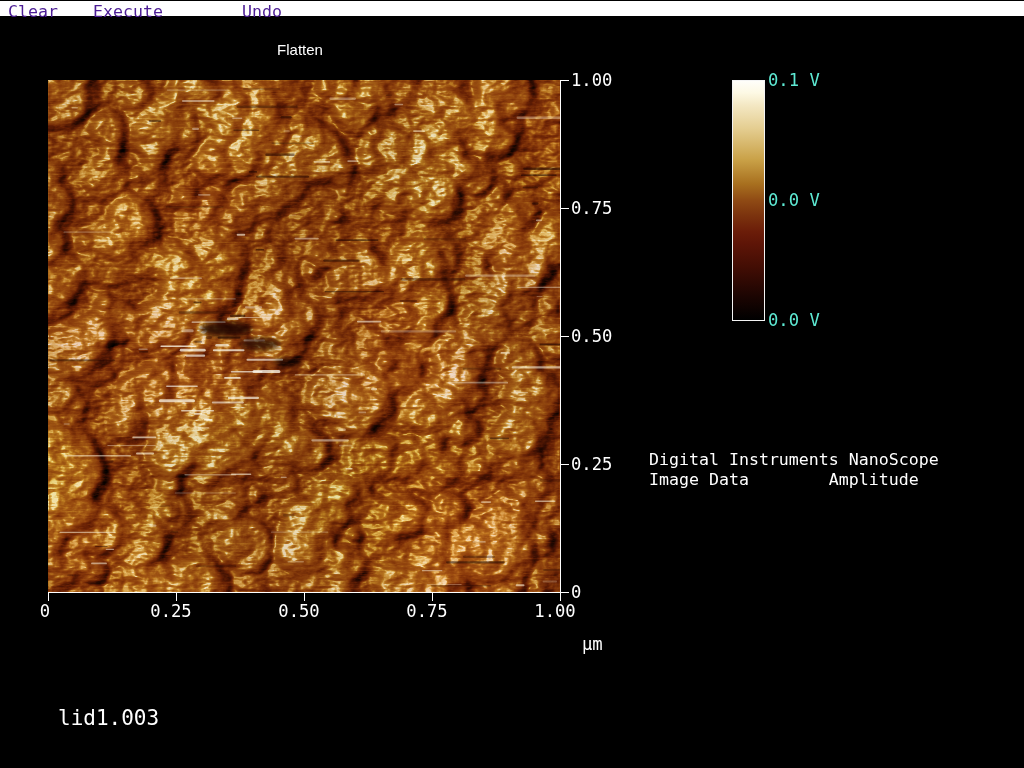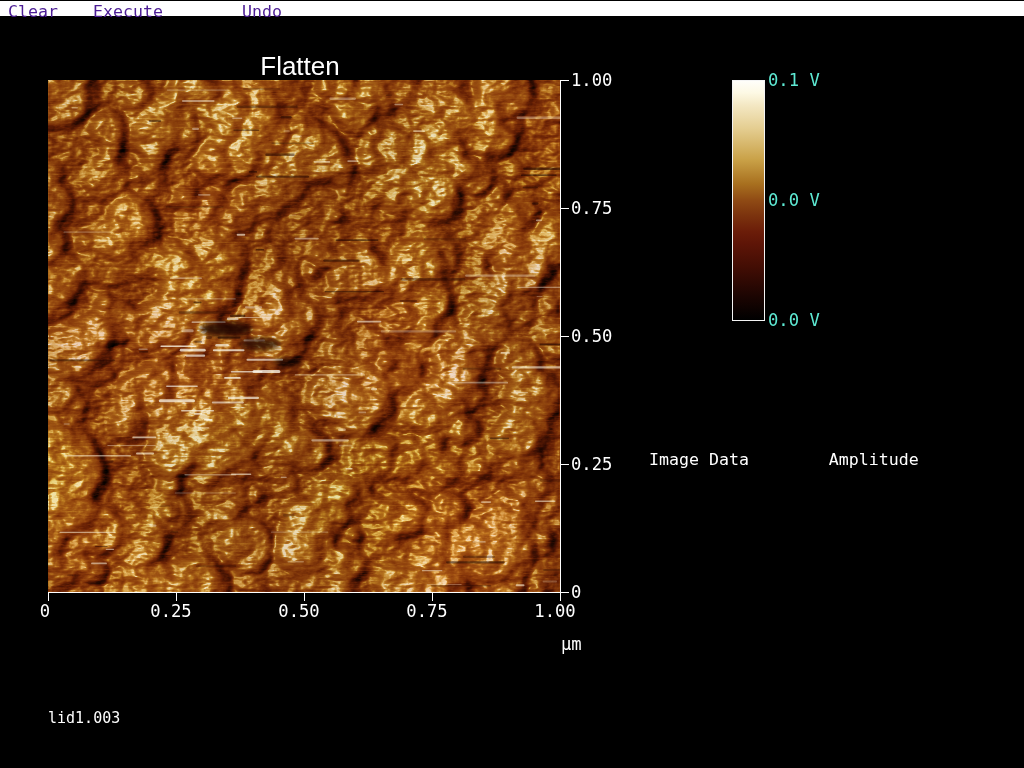--- a/index.html
+++ b/index.html
@@ -14,42 +14,42 @@
     background: #ffffff; color: #4c1d95;
     font-size: 16.6px; line-height: 21px; text-decoration: underline;
   }
   .menu-item { position: absolute; top: 0; height: 21px; white-space: pre; }
 
   
   .plot-title {
     position: absolute; left: 248px; top: 39px; width: 104px;
     text-align: center;
     font-family: "Liberation Sans", sans-serif;
-    font-size: 26px; color: #fff; line-height: 22px; margin-top: 16px;
+    font-size: 15px; color: #fff; line-height: 22px;
   }
 
   
   .afm-image { position: absolute; left: 48px; top: 80px; width: 512px; height: 512px; }
 
   
   .axis-line { position: absolute; background: #fff; }
   .h-axis { left: 48px; top: 592px; width: 513px; height: 1px; }
   .v-axis { left: 560px; top: 80px; width: 1px; height: 513px; }
   .x-tick { position: absolute; top: 593px; width: 1px; height: 8px; background: #fff; }
   .y-tick { position: absolute; left: 561px; width: 8px; height: 1px; background: #fff; }
   .x-tick-label {
     position: absolute; top: 602px; width: 80px; text-align: center;
     color: #fff; font-size: 17.2px; line-height: 18px; white-space: pre;
   }
   .y-tick-label {
     position: absolute; left: 571px; height: 18px; color: #fff;
     font-size: 17.2px; line-height: 18px; white-space: pre;
   }
   .axis-unit {
-    position: absolute; left: 561px; top: 635px; color: #fff;
+    position: absolute; left: 582px; top: 635px; color: #fff;
     font-size: 17.2px; line-height: 18px;
   }
 
   
   .colorbar {
     position: absolute; left: 732px; top: 80px; width: 33px; height: 241px;
     border: 1px solid #f4f4f4;
     background: linear-gradient(to bottom,
       #fffefa 0%,
       #fdf9e4 5%,
@@ -73,22 +73,22 @@
   
   .info-panel {
     position: absolute; left: 649px; top: 450px;
     color: #fff; font-size: 16.6px; line-height: 20px;
     font-family: "DejaVu Sans Mono", monospace;
     white-space: pre;
   }
 
   
   .filename {
-    position: absolute; left: 48px; top: 708px; color: #fff;
-    font-size: 15px; line-height: 20px;
+    position: absolute; left: 58px; top: 708px; color: #fff;
+    font-size: 21px; line-height: 20px;
   }
 </style>
 </head>
 <body>
 
 <div class="menubar">
     <div class="menu-item" style="left: 8px;">Clear</div>
     <div class="menu-item" style="left: 93px;">Execute</div>
     <div class="menu-item" style="left: 202px; margin-left: 40px;">Undo</div>
   </div>
@@ -744,15 +744,15 @@
     <div class="y-tick" style="top: 592px;"></div>
     <div class="y-tick-label" style="top: 583px;">0</div>
   </div>
 <div class="axis-unit">µm</div>
 
 <div class="colorbar"></div>
 <div class="cbar-label" style="top:71px">0.1 V</div>
 <div class="cbar-label" style="top:191px">0.0 V</div>
 <div class="cbar-label" style="top:311px">0.0 V</div>
 
-<pre class="info-panel" id="info-panel"><div>Image Data        Amplitude</div></pre>
+<pre class="info-panel" id="info-panel"><div>Digital Instruments NanoScope</div><div>Image Data        Amplitude</div></pre>
 
 <div class="filename">lid1.003</div>
 
 </body></html>

